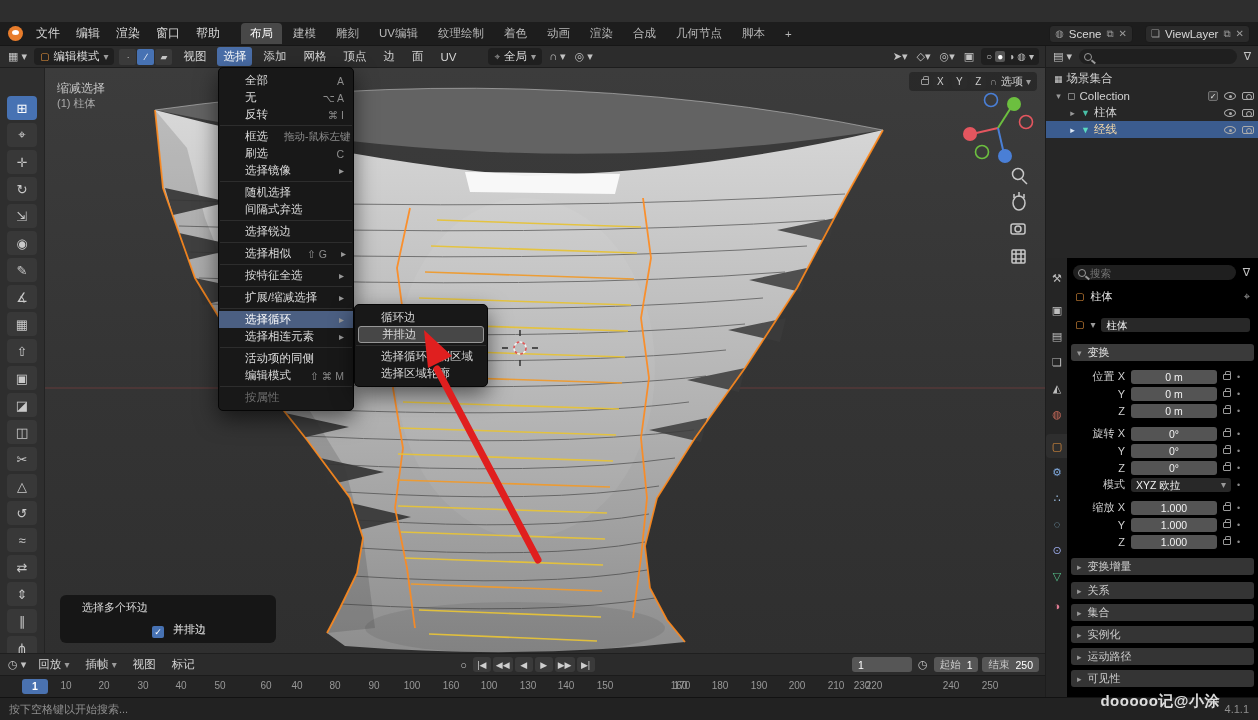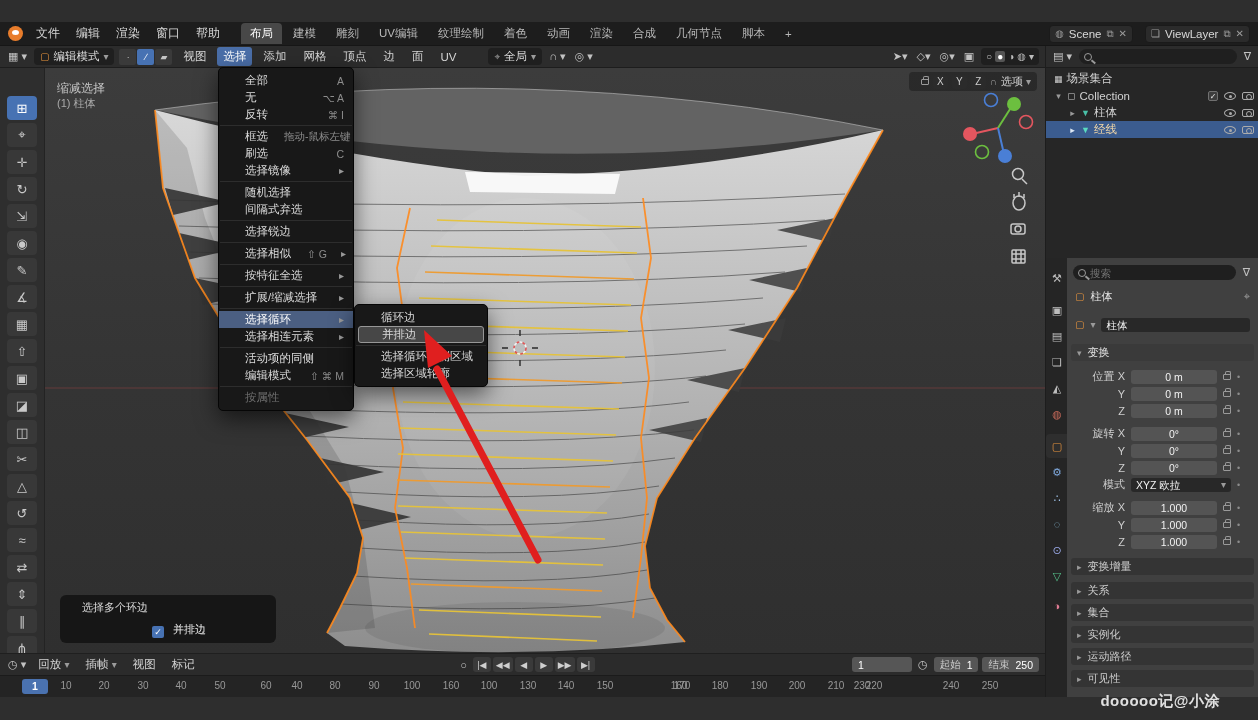--- a/index.html
+++ b/index.html
@@ -67,21 +67,21 @@
 .orightic{position:absolute;display:flex;gap:6px;right:5px;align-items:center}
 .i-eye{width:12px;height:8px;border:1px solid #ababab;border-radius:50%;position:relative}
 .i-eye:after{content:"";position:absolute;left:4px;top:2px;width:3px;height:3px;border-radius:50%;background:#ababab}
 .i-cam{width:12px;height:8px;border:1px solid #ababab;border-radius:2px;position:relative}
 .i-cam:after{content:"";position:absolute;left:3px;top:1px;width:4px;height:4px;border-radius:50%;border:1px solid #ababab}
 .i-chk{width:10px;height:10px;background:#3d3d3d;border:1px solid #707070;border-radius:2px;color:#e8e8e8;font-size:8px;text-align:center;line-height:9px}
 
 .ptabs{left:1045px;top:258px;width:22px;height:439px;background:#252525;border-left:1px solid #1d1d1d}
 .ptab{position:absolute;left:0;width:22px;height:24px;display:flex;align-items:center;justify-content:center;font-size:11px}
 .ptab.active{background:#2e2e2e;border-radius:4px 0 0 4px}
-.props{left:1067px;top:258px;width:191px;height:439px;background:#404040;font-size:11px}
+.props{left:1067px;top:258px;width:191px;height:439px;background:#000000;font-size:11px}
 .prow{position:absolute;left:0;width:191px;height:17px;display:flex;align-items:center}
 .plabel{width:64px;text-align:right;color:#cfcfcf;padding-right:6px;white-space:nowrap}
 .pfield{width:86px;height:14px;background:#545454;border-radius:3px;color:#f2f2f2;text-align:center;line-height:14px;font-size:10.5px}
 .pfield.dark{background:#282828;display:flex;align-items:center;justify-content:space-between;padding:0 5px;text-align:left}
 .i-lock{width:8px;height:6px;border:1px solid #9a9a9a;border-radius:1px;position:relative;margin-left:6px}
 .i-lock:before{content:"";position:absolute;left:1px;top:-4px;width:4px;height:3px;border:1px solid #9a9a9a;border-bottom:none;border-radius:2px 2px 0 0}
 .pdot{color:#8c8c8c;margin-left:6px;font-size:9px}
 .phead{position:absolute;left:4px;width:183px;height:17px;background:#3a3a3a;border-radius:3px;display:flex;align-items:center;gap:6px;color:#e2e2e2;padding:0 6px;font-size:11px}
 .psec{position:absolute;left:4px;width:183px;height:17px;background:#343434;border-radius:3px;display:flex;align-items:center;gap:6px;color:#cdcdcd;padding:0 6px;font-size:11px}
 .arr{color:#9a9a9a;font-size:9px}
@@ -729,20 +729,24 @@
     <span class="tick" style="left:720px">180</span>
     <span class="tick" style="left:759px">190</span>
     <span class="tick" style="left:797px">200</span>
     <span class="tick" style="left:836px">210</span>
     <span class="tick" style="left:874px">220</span>
     <span class="tick" style="left:862px">230</span>
     <span class="tick" style="left:951px">240</span>
     <span class="tick" style="left:990px">250</span>
   </div>
 
+  <div class="abs statusbar">
+    <span>按下空格键以开始搜索...</span>
+    <span style="margin-left:auto">4.1.1</span>
+  </div>
   <div class="watermark">dooooo记@小涂</div>
 
   <svg class="arrow-layer">
     <line x1="538" y1="560" x2="437" y2="369" stroke="#e01f1f" stroke-width="7" stroke-linecap="round"></line>
     <polygon points="424,330 452,356 428,368" fill="#e01f1f"></polygon>
   </svg>
 
 </div>
 
 </body></html>

